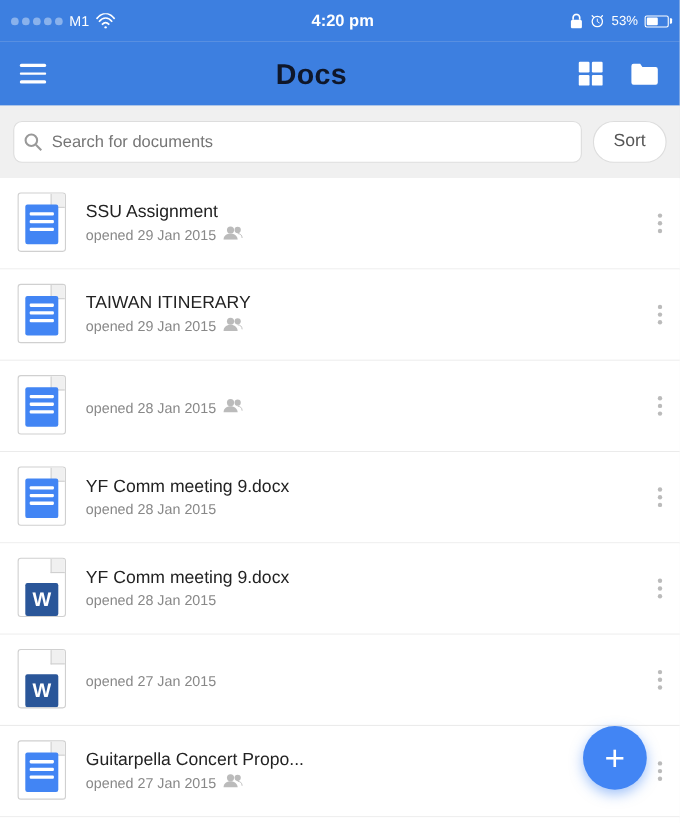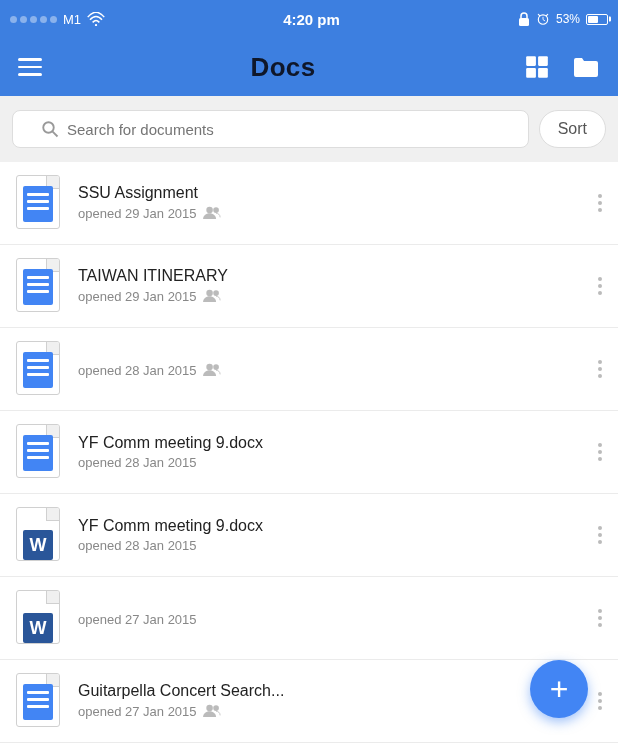--- a/index.html
+++ b/index.html
@@ -75,21 +75,21 @@
       align-items: center;
       gap: 10px;
     }
     .search-box {
       flex: 1;
       background: white;
       border: 1px solid #ddd;
       border-radius: 8px;
       display: flex;
       align-items: center;
-      padding: 9px 28px;
+      padding: 9px 8px;
       gap: 8px;
     }
     .search-icon-svg { color: #999; flex-shrink: 0; }
     .search-input {
       border: none; outline: none; background: transparent;
       font-size: 15px; color: #999; width: 100%;
     }
     .sort-button {
       background: white;
       border: 1px solid #ddd;
@@ -402,21 +402,21 @@
       <div class="doc-icon">
         <div class="doc-icon-paper">
           <div style="width: 30px; height: 36px; position: absolute; bottom: 6px; left: 50%; transform: translateX(-50%); background: rgb(66, 133, 244); border-radius: 2px;">
             <div style="position: absolute; left: 4px; right: 4px; height: 2.5px; background: white; border-radius: 1px; top: 7px;"></div>
             <div style="position: absolute; left: 4px; right: 4px; height: 2.5px; background: white; border-radius: 1px; top: 14px;"></div>
             <div style="position: absolute; left: 4px; right: 4px; height: 2.5px; background: white; border-radius: 1px; top: 21px;"></div>
           </div>
         </div>
       </div>
       <div class="doc-info">
-        <div class="doc-name">Guitarpella Concert Search...</div>
+        <div class="doc-name">Guitarpella Concert Propo...</div>
         <div class="doc-meta">
           <span class="doc-date">opened 27 Jan 2015</span>
           <span><svg width="18" height="13" viewBox="0 0 22 16" fill="#bbb">
               <circle cx="8" cy="5" r="4"></circle>
               <path d="M0 16c0-4 3.6-7 8-7s8 3 8 7"></path>
               <circle cx="16" cy="5" r="3.5"></circle>
               <path d="M16 9c2.5 0 5 1.5 5 5" stroke="#bbb" stroke-width="1" fill="none"></path>
             </svg></span>
         </div>
       </div>

